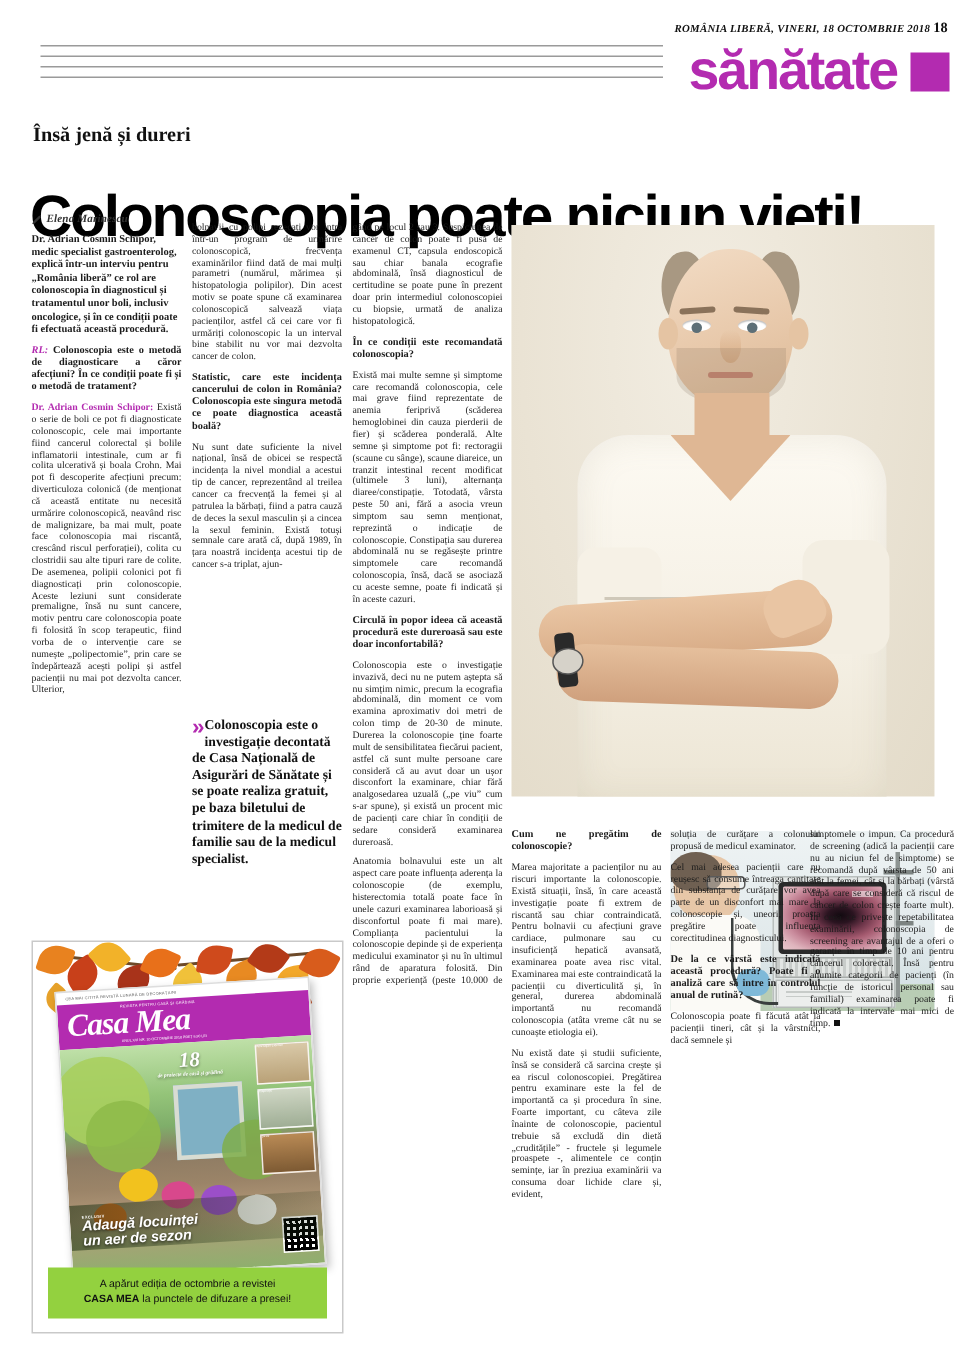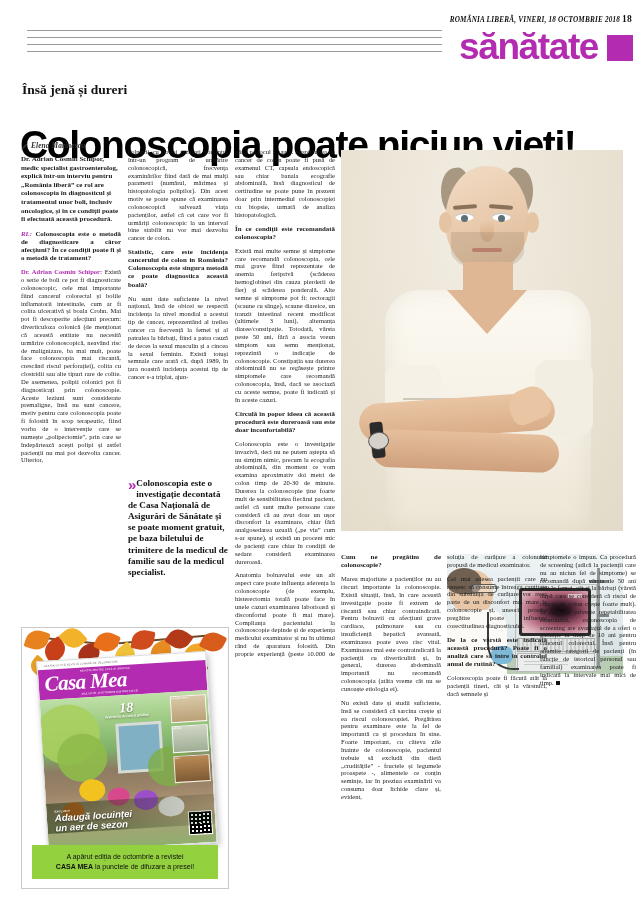--- a/index.html
+++ b/index.html
@@ -655,21 +655,21 @@
     <p><span class="ans-lead">Dr. Adrian Cosmin Schipor:</span><span> Există o serie de boli ce pot fi diagnosticate colonoscopic, cele mai importante fiind cancerul colorectal și bolile inflamatorii intestinale, cum ar fi colita ulcerativă și boala Crohn. Mai pot fi descoperite afecțiuni precum: diverticuloza colonică (de menționat că această entitate nu necesită urmărire colonoscopică, neavând risc de malignizare, ba mai mult, poate face colonoscopia mai riscantă, crescând riscul perforației), colita cu clostridii sau alte tipuri rare de colite. De asemenea, polipii colonici pot fi diagnosticați prin colonoscopie. Aceste leziuni sunt considerate premaligne, însă nu sunt cancere, motiv pentru care colonoscopia poate fi folosită în scop terapeutic, fiind vorba de o intervenție care se numește „polipectomie”, prin care se îndepărtează acești polipi și astfel pacienții nu mai pot dezvolta cancer. Ulterior,</span></p>
   </div>
 
   <div class="col" id="col2">
     <p>bolnavii cu polipi rezecați vor intra într-un program de urmărire colonoscopică, frecvența examinărilor fiind dată de mai mulți parametri (numărul, mărimea și histopatologia polipilor). Din acest motiv se poate spune că examinarea colonoscopică salvează viața pacienților, astfel că cei care vor fi urmăriți colonoscopic la un interval bine stabilit nu vor mai dezvolta cancer de colon.</p>
     <p class="q">Statistic, care este incidența cancerului de colon in România? Colonoscopia este singura metodă ce poate diagnostica această boală?</p>
     <p>Nu sunt date suficiente la nivel național, însă de obicei se respectă incidența la nivel mondial a acestui tip de cancer, reprezentând al treilea cancer ca frecvență la femei și al patrulea la bărbați, fiind a patra cauză de deces la sexul masculin și a cincea la sexul feminin. Există totuși semnale care arată că, după 1989, în țara noastră incidența acestui tip de cancer s-a triplat, ajun-</p>
   </div>
 
   <div class="pullquote">
-    <span class="pq-marks">»</span><span>Colonoscopia este o investigație decontată de Casa Națională de Asigurări de Sănătate și se poate moment gratuit, pe baza biletului de trimitere de la medicul de familie sau de la medicul specialist.</span>
+    <span class="pq-marks">»</span><span>Colonoscopia este o investigație decontată de Casa Națională de Asigurări de Sănătate și se poate realiza gratuit, pe baza biletului de trimitere de la medicul de familie sau de la medicul specialist.</span>
   </div>
 
   <div class="col" id="col3">
     <p>gând pe locul 2 sau 3. Suspiciunea de cancer de colon poate fi pusă de examenul CT, capsula endoscopică sau chiar banala ecografie abdominală, însă diagnosticul de certitudine se poate pune în prezent doar prin intermediul colonoscopiei cu biopsie, urmată de analiza histopatologică.</p>
     <p class="q">În ce condiții este recomandată colonoscopia?</p>
     <p>Există mai multe semne și simptome care recomandă colonoscopia, cele mai grave fiind reprezentate de anemia feriprivă (scăderea hemoglobinei din cauza pierderii de fier) și scăderea ponderală. Alte semne și simptome pot fi: rectoragii (scaune cu sânge), scaune diareice, un tranzit intestinal recent modificat (ultimele 3 luni), alternanța diaree/constipație. Totodată, vârsta peste 50 ani, fără a asocia vreun simptom sau semn menționat, reprezintă o indicație de colonoscopie. Constipația sau durerea abdominală nu se regăsește printre simptomele care recomandă colonoscopia, însă, dacă se asociază cu aceste semne, poate fi indicată și în aceste cazuri.</p>
     <p class="q">Circulă în popor ideea că această procedură este dureroasă sau este doar inconfortabilă?</p>
     <p>Colonoscopia este o investigație invazivă, deci nu ne putem aștepta să nu simțim nimic, precum la ecografia abdominală, din moment ce vom examina aproximativ doi metri de colon timp de 20-30 de minute. Durerea la colonoscopie ține foarte mult de sensibilitatea fiecărui pacient, astfel că sunt multe persoane care consideră că au avut doar un ușor disconfort la examinare, chiar fără analgosedarea uzuală („pe viu” cum s-ar spune), și există un procent mic de pacienți care chiar în condiții de sedare consideră examinarea dureroasă.</p>
     <p>Anatomia bolnavului este un alt aspect care poate influența aderența la colonoscopie (de exemplu, histerectomia totală poate face în unele cazuri examinarea laborioasă și disconfortul poate fi mai mare). Complianța pacientului la colonoscopie depinde și de experiența medicului examinator și nu în ultimul rând de aparatura folosită. Din proprie experiență (peste 10.000 de examinări), pot spune că aproximativ 90% dintre pacienți consideră că au avut cel mult un ușor disconfort în timpul colonoscopiei.</p>
 

